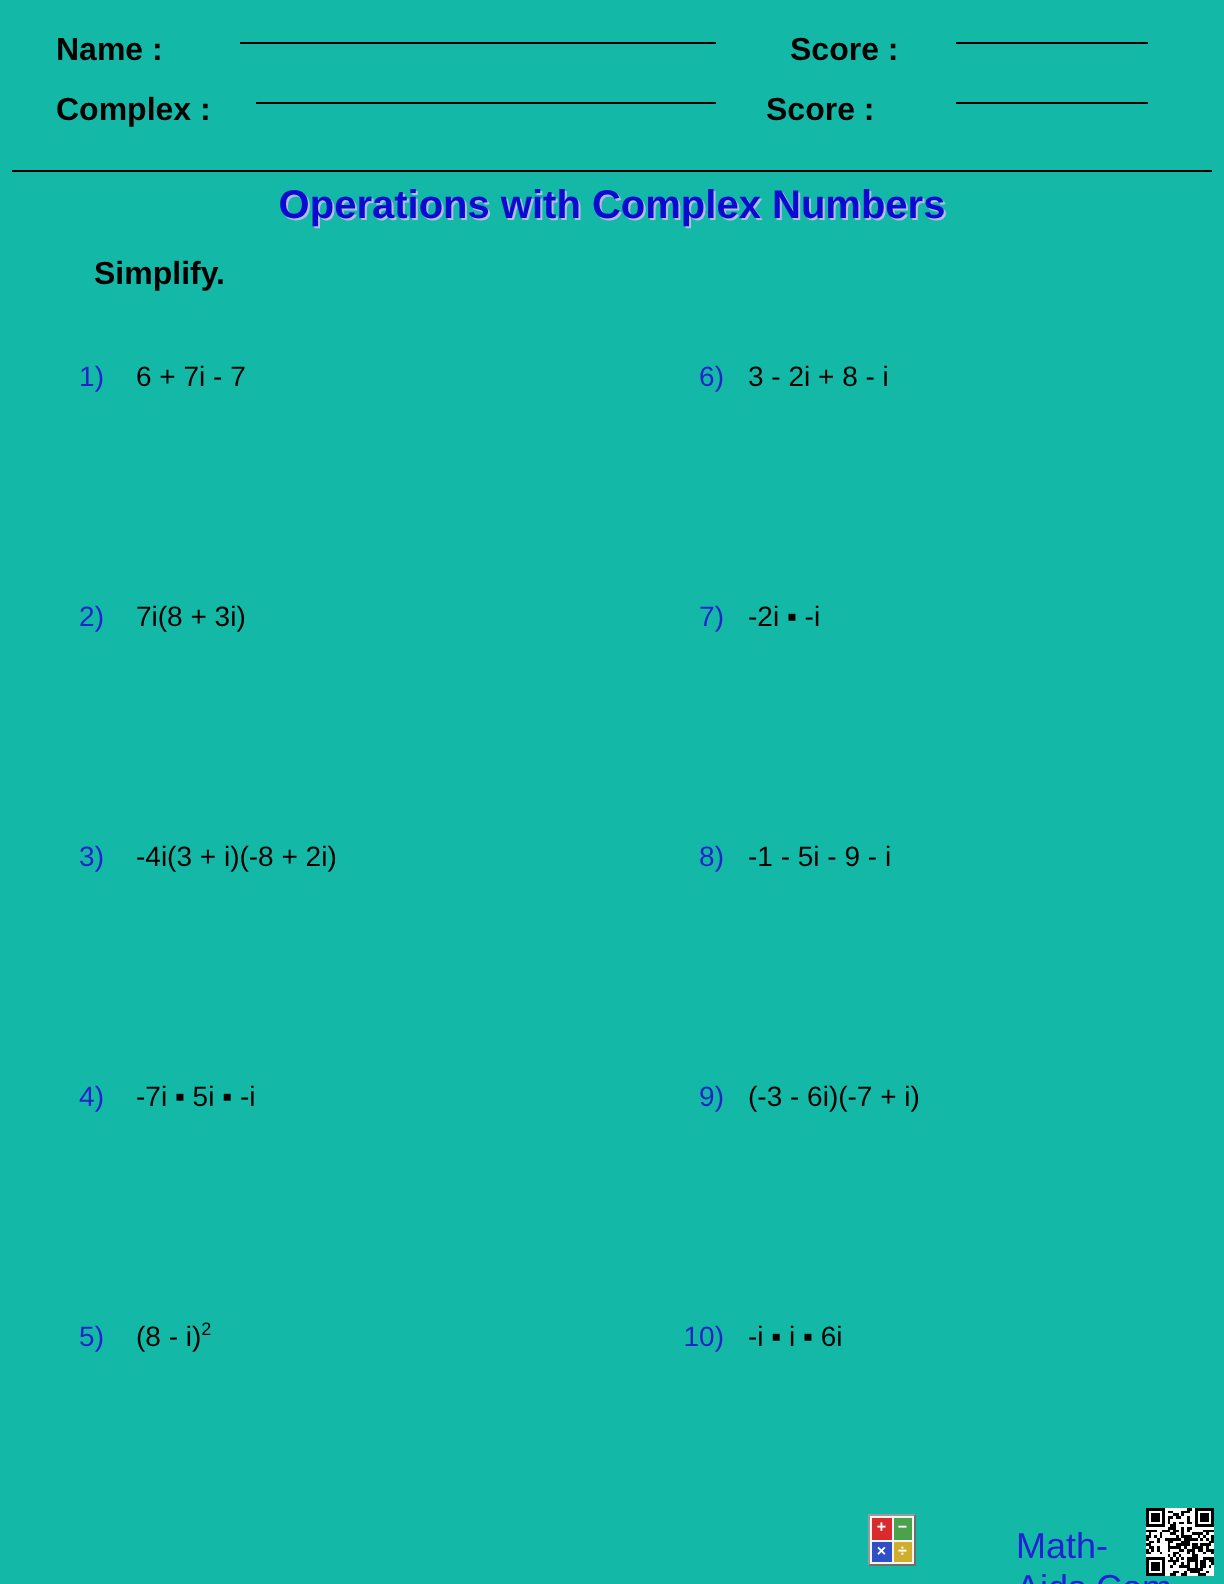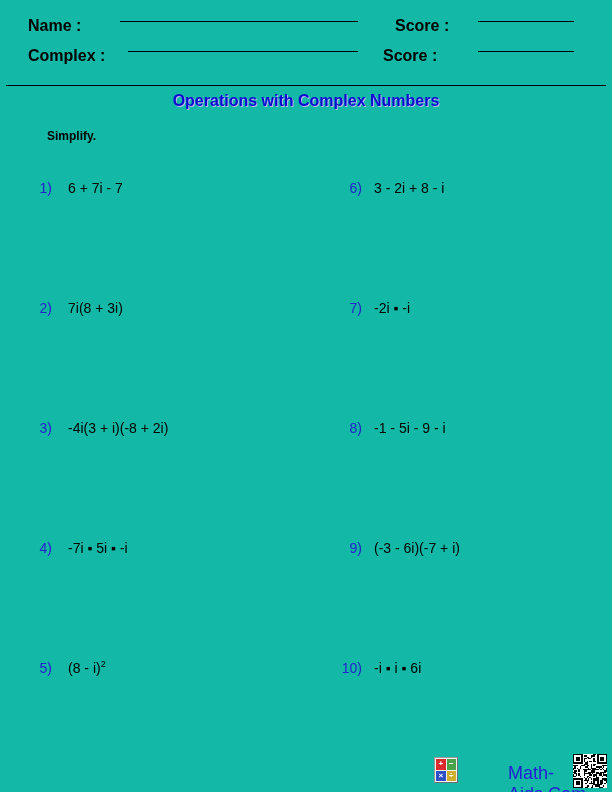--- a/index.html
+++ b/index.html
@@ -8,24 +8,24 @@
     font-family:"Liberation Sans","DejaVu Sans",sans-serif;color:#000;
     margin:0 auto;overflow:hidden;
   }
   
   .hdr-label{position:absolute;font-weight:bold;font-size:16px;white-space:nowrap;}
   .fill-line{position:absolute;border-bottom:1.5px solid #000;height:0;}
   .divider{position:absolute;left:6px;width:600px;top:85px;border-top:1.5px solid #000;}
   
   .title{
     position:absolute;top:92px;left:0;width:100%;text-align:center;
-    font-weight:bold;font-size:16px;color:#0b0bd0;
+    font-weight:bold;font-size:20px;color:#0b0bd0;
     text-shadow:1px 1px 0 #b9b9f2;
   }
-  .instruction{position:absolute;left:47px;top:129px;font-weight:bold;font-size:12px;}
+  .instruction{position:absolute;left:47px;top:129px;font-weight:bold;font-size:16px;}
   
   .problem{position:absolute;height:20px;font-size:14px;white-space:nowrap;}
   .pnum{position:absolute;width:44px;text-align:right;color:#2323cb;}
   .col1 .pnum{left:8px;}
   .col2 .pnum{left:318px;}
   .pexpr{position:absolute;color:#000;}
   .col1 .pexpr{left:68px;text-align:right;}
   .col2 .pexpr{left:374px;}
   .pexpr sup{font-size:9px;line-height:0;}
   

